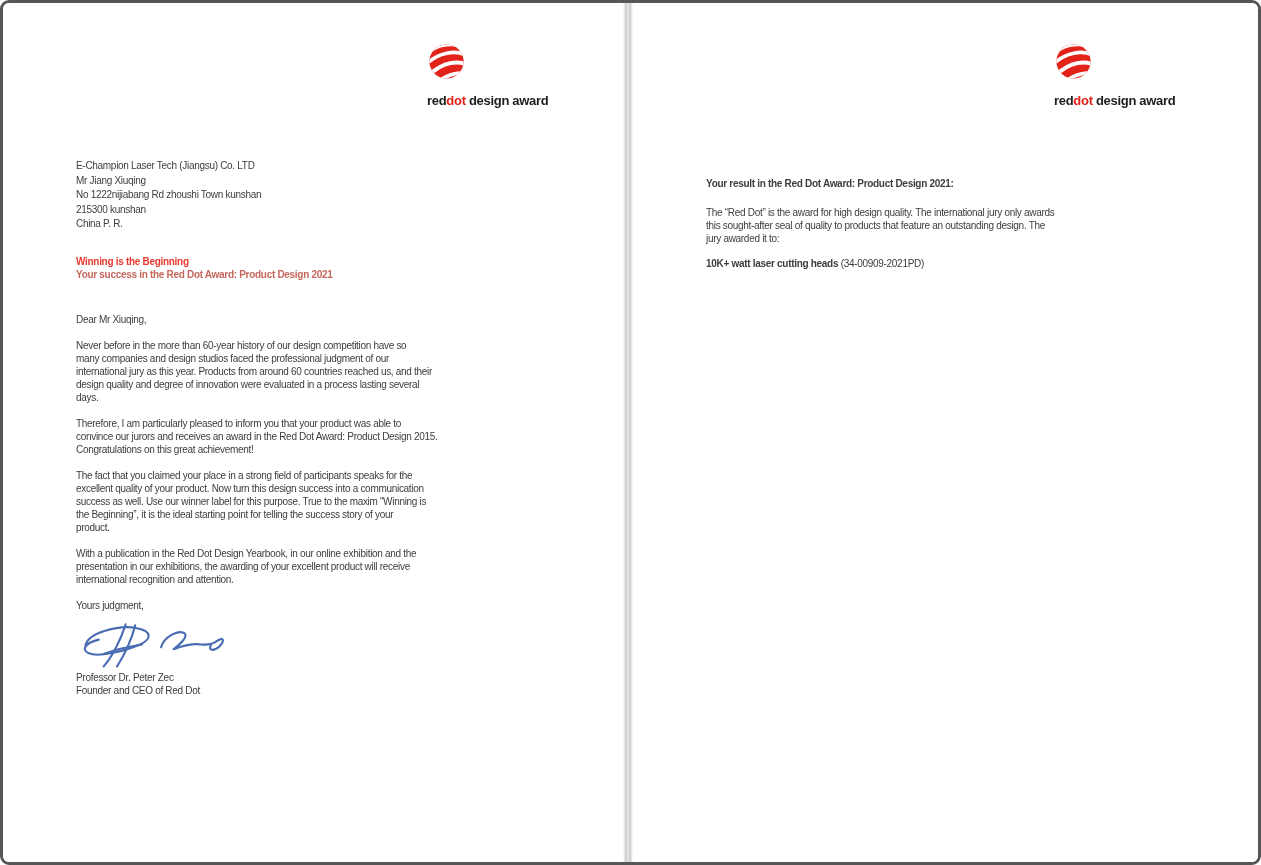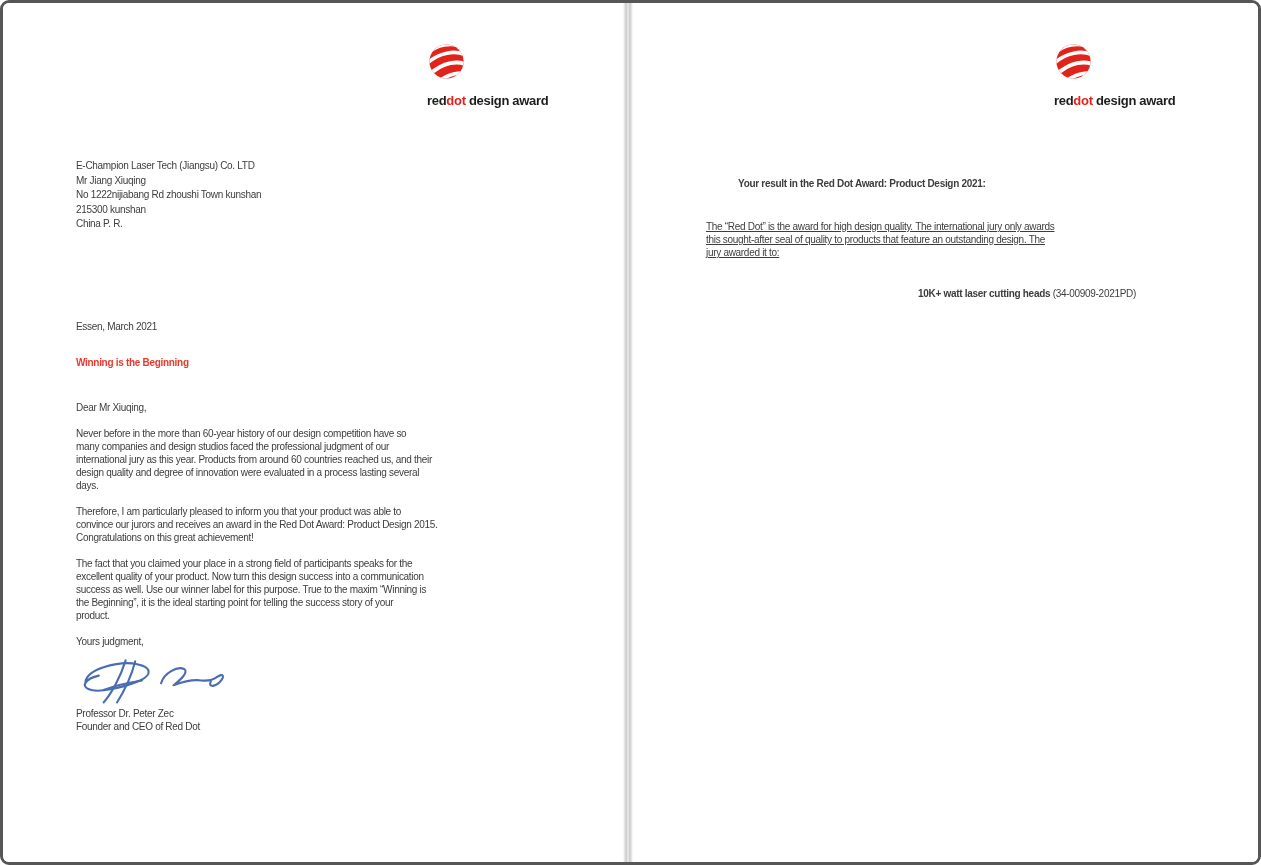--- a/index.html
+++ b/index.html
@@ -67,23 +67,23 @@
     font-weight: bold;
     color: #c4675c;
   }
   .salutation { margin-top: 32px; }
   p.para { margin: 13px 0 0 0; }
   .closing { margin-top: 13px; }
 
   .signature { display: block; margin: 4px 0 0 -4px; width: 158px; height: 54px; }
   .signer { margin-top: 1px; line-height: 13.3px; }
 
-  .result-heading { font-weight: bold; margin-left: 32px; }
-  .result-body { margin-top: 30px; text-decoration: underline; }
-  .product-line { margin-top: 28px; text-align: right; }
+  .result-heading { font-weight: bold; }
+  .result-body { margin-top: 16px; }
+  .product-line { margin-top: 12px; }
   .product-name { font-weight: bold; }
 </style>
 </head>
 <body>
 
 <div class="frame">
 
   <div class="page page-left">
 
     <div class="logo logo-left">
@@ -103,36 +103,39 @@
       </svg>
       <div class="logo-text"><span>red</span><span class="dot">dot</span><span> design award</span></div>
     </div>
 
     <div class="col col-left">
       <div class="address pre">E-Champion Laser Tech (Jiangsu) Co. LTD
 Mr Jiang Xiuqing
 No 1222nijiabang Rd zhoushi Town kunshan
 215300 kunshan
 China P. R.</div>
-      <div class="dateline">Essen, March 2021</div>
       <div class="headline">Winning is the Beginning</div>
+      <div class="subheadline">Your success in the Red Dot Award: Product Design 2021</div>
       <div class="salutation">Dear Mr Xiuqing,</div>
       <p class="para pre">Never before in the more than 60-year history of our design competition have so
 many companies and design studios faced the professional judgment of our
 international jury as this year. Products from around 60 countries reached us, and their
 design quality and degree of innovation were evaluated in a process lasting several
 days.</p>
       <p class="para pre">Therefore, I am particularly pleased to inform you that your product was able to
 convince our jurors and receives an award in the Red Dot Award: Product Design 2015.
 Congratulations on this great achievement!</p>
       <p class="para pre">The fact that you claimed your place in a strong field of participants speaks for the
 excellent quality of your product. Now turn this design success into a communication
 success as well. Use our winner label for this purpose. True to the maxim “Winning is
 the Beginning”, it is the ideal starting point for telling the success story of your
 product.</p>
+      <p class="para pre">With a publication in the Red Dot Design Yearbook, in our online exhibition and the
+presentation in our exhibitions, the awarding of your excellent product will receive
+international recognition and attention.</p>
       <div class="closing">Yours judgment,</div>
 
       <svg class="signature" viewBox="0 0 165 55">
         <g stroke="#4a6cb3" stroke-width="2.2" fill="none" stroke-linecap="round" stroke-linejoin="round">
           <path d="M14,31 C15,17 50,8 68,12 C83,15 84,23 71,29 C55,36 27,43 17,38 C9,34 15,27 28,24"></path>
           <path d="M56,8 C51,24 42,42 33,52"></path>
           <path d="M66,9 C62,25 54,41 47,52"></path>
           <path d="M33,39 C46,34 60,31 73,29"></path>
           <path d="M93,32 C96,21 110,14 117,17 C122,20 114,28 106,34 C114,31 127,28 135,29 C143,30 148,28 152,25 C158,21 160,25 154,31 C148,36 142,36 145,30"></path>
         </g>

